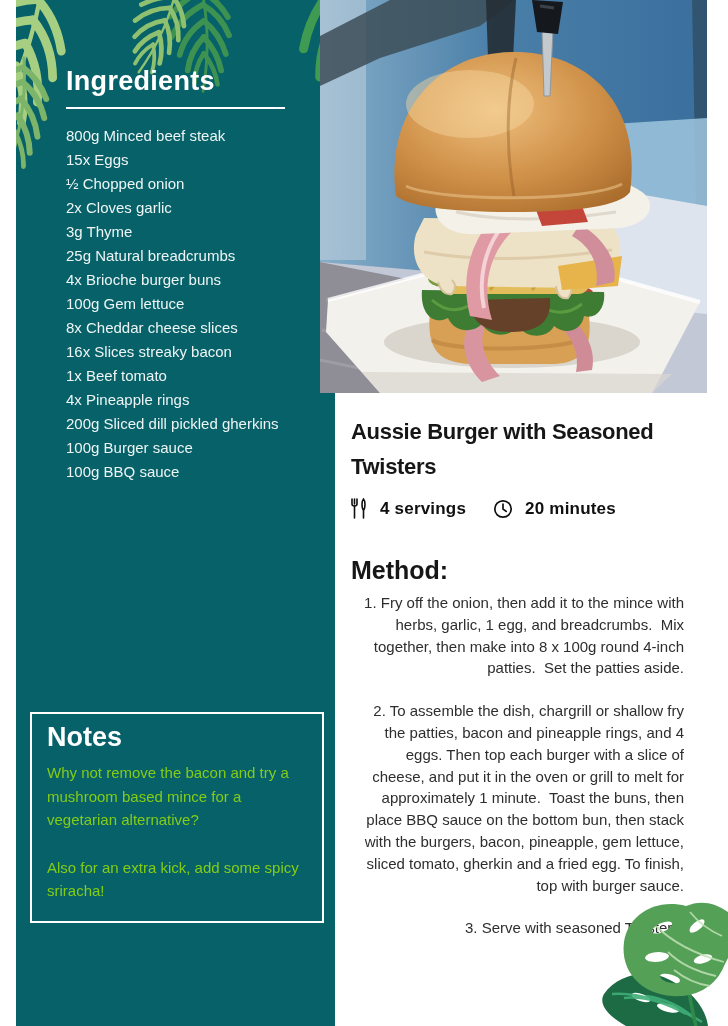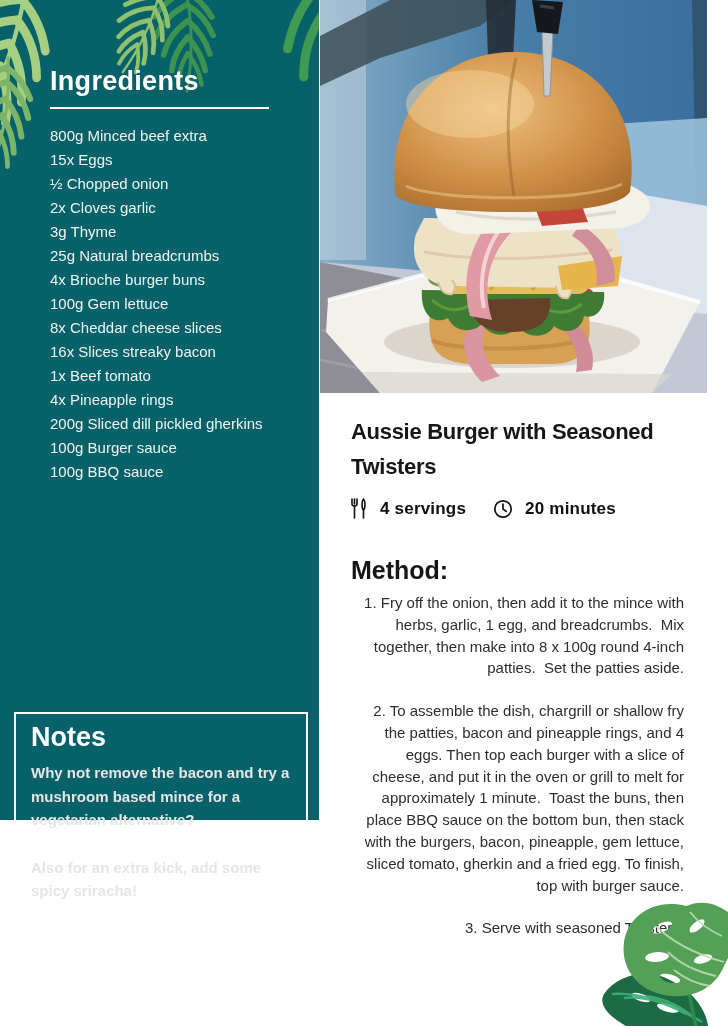--- a/index.html
+++ b/index.html
@@ -12,39 +12,39 @@
   html,body{margin:0;padding:0;}
   body{
     width:728px;height:1026px;position:relative;overflow:hidden;
     background:var(--white);
     font-family:"Liberation Sans","DejaVu Sans",sans-serif;
   }
   .page{position:absolute;inset:0;}
 
   
   .sidebar{
-    position:absolute;left:0;top:0;width:319px;height:820px;
+    position:absolute;left:16px;top:0;width:319px;height:1026px;
     background:var(--sidebar-teal);
   }
   .palm-decoration{position:absolute;left:0;top:0;pointer-events:none;}
   .ingredients{position:absolute;left:50px;top:66px;width:240px;color:var(--white);}
   .ingredients h2{
     margin:0;font-size:27px;font-weight:bold;letter-spacing:.3px;color:var(--white);
   }
   .ingredients .rule{width:219px;height:2px;background:var(--white);margin-top:10px;}
   .ingredients ul{
     list-style:none;margin:15px 0 0;padding:0;width:222px;
     font-size:15px;line-height:24px;color:#eef5f4;font-weight:400;
   }
   .notes{
     position:absolute;left:14px;top:712px;width:294px;min-height:180px;
     border:2px solid var(--white);padding:8px 15px 18px;color:var(--white);
   }
   .notes h3{margin:0;font-size:27px;font-weight:bold;color:var(--white);}
-  .notes p{margin:8px 0 0;font-size:15px;line-height:23.5px;color:#e5e5e5;font-weight:bold;}
+  .notes p{margin:8px 0 0;font-size:15px;line-height:23.5px;color:#84cc16;}
   .notes p + p{margin-top:24px;}
 
   
   .photo{position:absolute;left:320px;top:0;width:387px;height:393px;}
   .recipe-title{
     position:absolute;left:351px;top:414px;width:345px;margin:0;
     font-size:22px;line-height:35px;font-weight:800;letter-spacing:-.3px;color:var(--text-dark);
   }
   .meta-row{
     position:absolute;left:351px;top:497px;height:24px;
@@ -95,21 +95,21 @@
       <use href="#pfrond" stroke="#3e9251" transform="translate(184 -18) rotate(-4) scale(1.15)"></use>
       <use href="#pfrond" stroke="#8fc06f" transform="translate(160 -10) rotate(22) scale(0.95)"></use>
       <use href="#pfrond" stroke="#3f9b52" transform="translate(306 -20) rotate(-30) scale(1.8)"></use>
       <use href="#pfrond" stroke="#2e8a47" transform="translate(322 28) rotate(-55) scale(1.25)"></use>
     </svg>
 
     <section class="ingredients">
       <h2>Ingredients</h2>
       <div class="rule"></div>
       <ul>
-          <li>800g Minced beef extra</li>
+          <li>800g Minced beef steak</li>
           <li>15x Eggs</li>
           <li>½ Chopped onion</li>
           <li>2x Cloves garlic</li>
           <li>3g Thyme</li>
           <li>25g Natural breadcrumbs</li>
           <li>4x Brioche burger buns</li>
           <li>100g Gem lettuce</li>
           <li>8x Cheddar cheese slices</li>
           <li>16x Slices streaky bacon</li>
           <li>1x Beef tomato</li>

